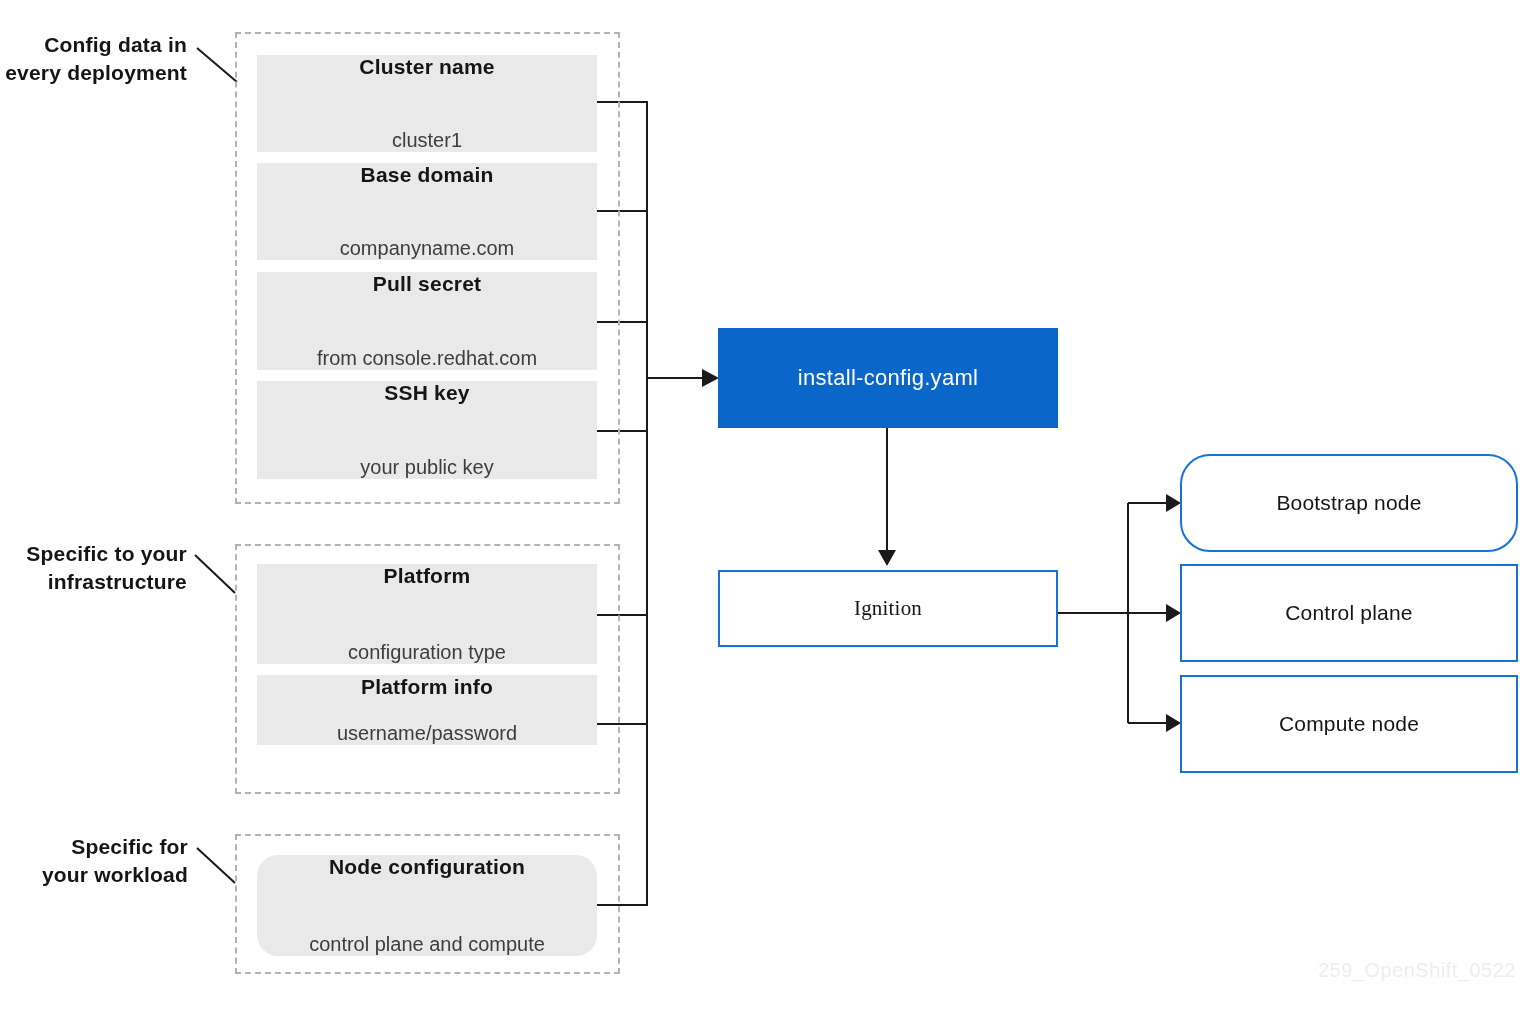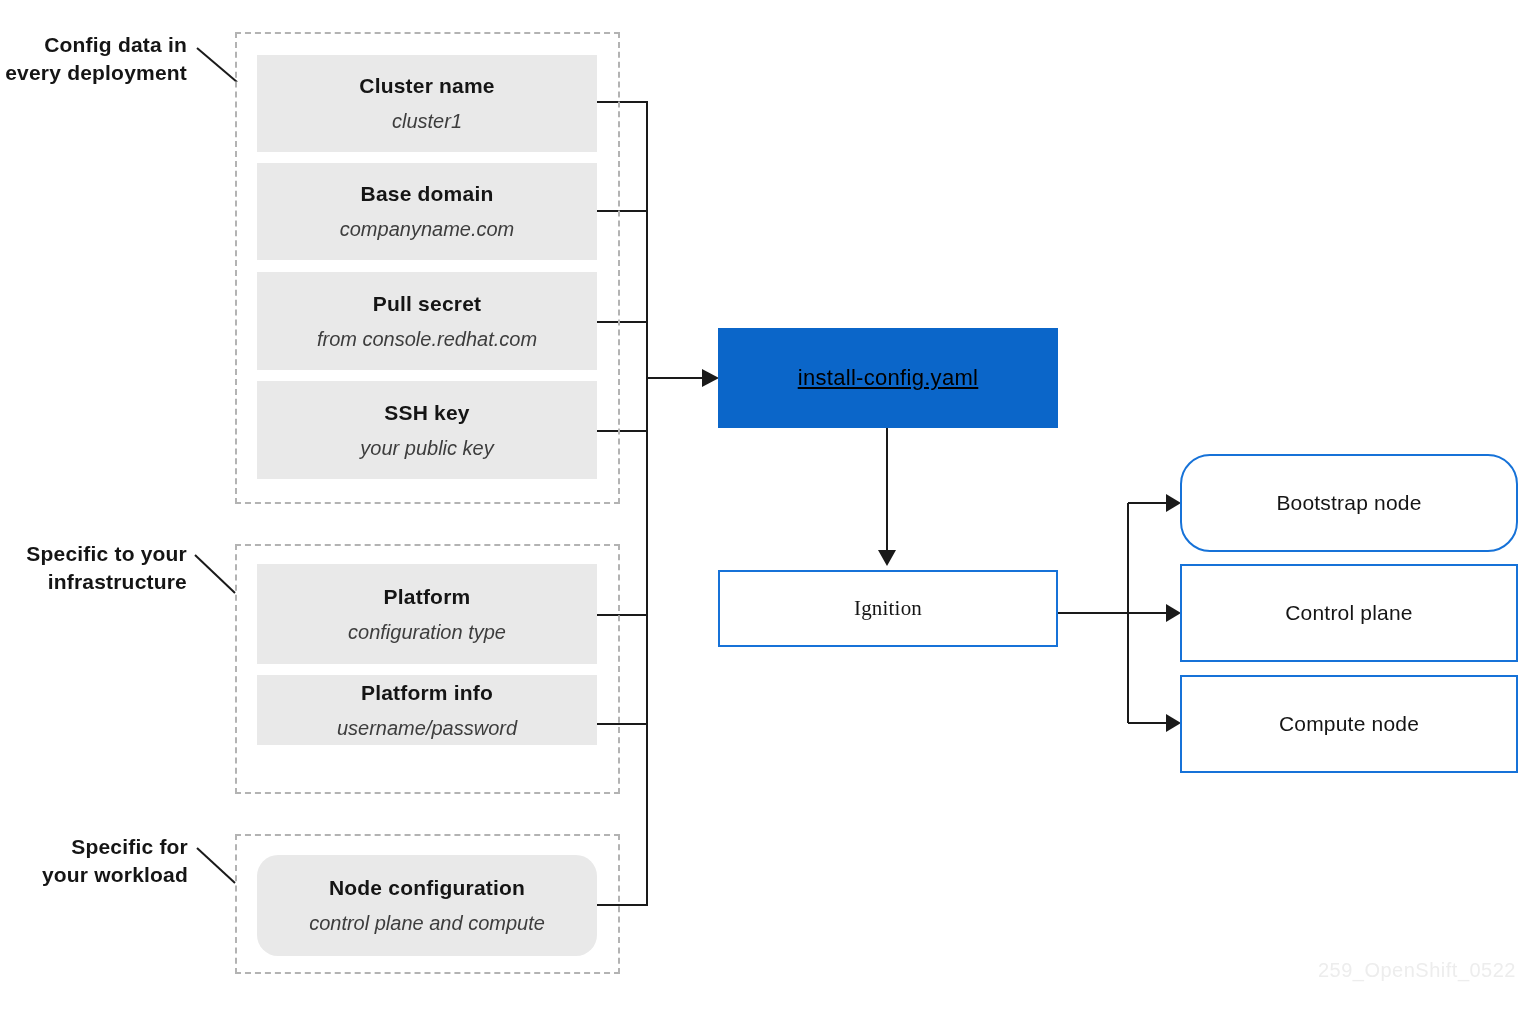--- a/index.html
+++ b/index.html
@@ -29,39 +29,38 @@
     z-index: 2;
     background: transparent;
   }
   .input-box {
     position: absolute;
     background: var(--input-fill, #e9e9e9);
     box-sizing: border-box;
     display: flex;
     flex-direction: column;
     align-items: center;
-    justify-content: center;
+    justify-content: space-between;
     text-align: center;
     z-index: 3;
     left: 257px;
     width: 340px;
     gap: 6px;
   }
   .input-box .title {
     font-size: 21px;
     font-weight: 700;
     color: #151515;
     letter-spacing: 0.2px;
   }
   .input-box .subtitle {
     font-size: 20px;
     font-weight: 400;
     color: #3d3d3d;
     margin-top: 6px;
-    font-style: italic;
   }
   .section-label {
     position: absolute;
     text-align: right;
     font-size: 21px;
     font-weight: 700;
     color: #151515;
     line-height: 28px;
     z-index: 3;
     letter-spacing: 0.2px;
@@ -71,25 +70,24 @@
     left: 718px; top: 328px;
     width: 340px; height: 100px;
     background: var(--blue-fill, #0b66c9);
     display: flex;
     align-items: center;
     justify-content: center;
     z-index: 3;
     box-sizing: border-box;
   }
   .blue-box .label {
-    color: #000000;
+    color: #ffffff;
     font-size: 22px;
     font-weight: 500;
     letter-spacing: 0.3px;
-    text-decoration: underline;
   }
   .outline-box {
     position: absolute;
     background: #ffffff;
     border: 2px solid var(--blue-border, #1672d8);
     box-sizing: border-box;
     display: flex;
     align-items: center;
     justify-content: center;
     z-index: 3;

